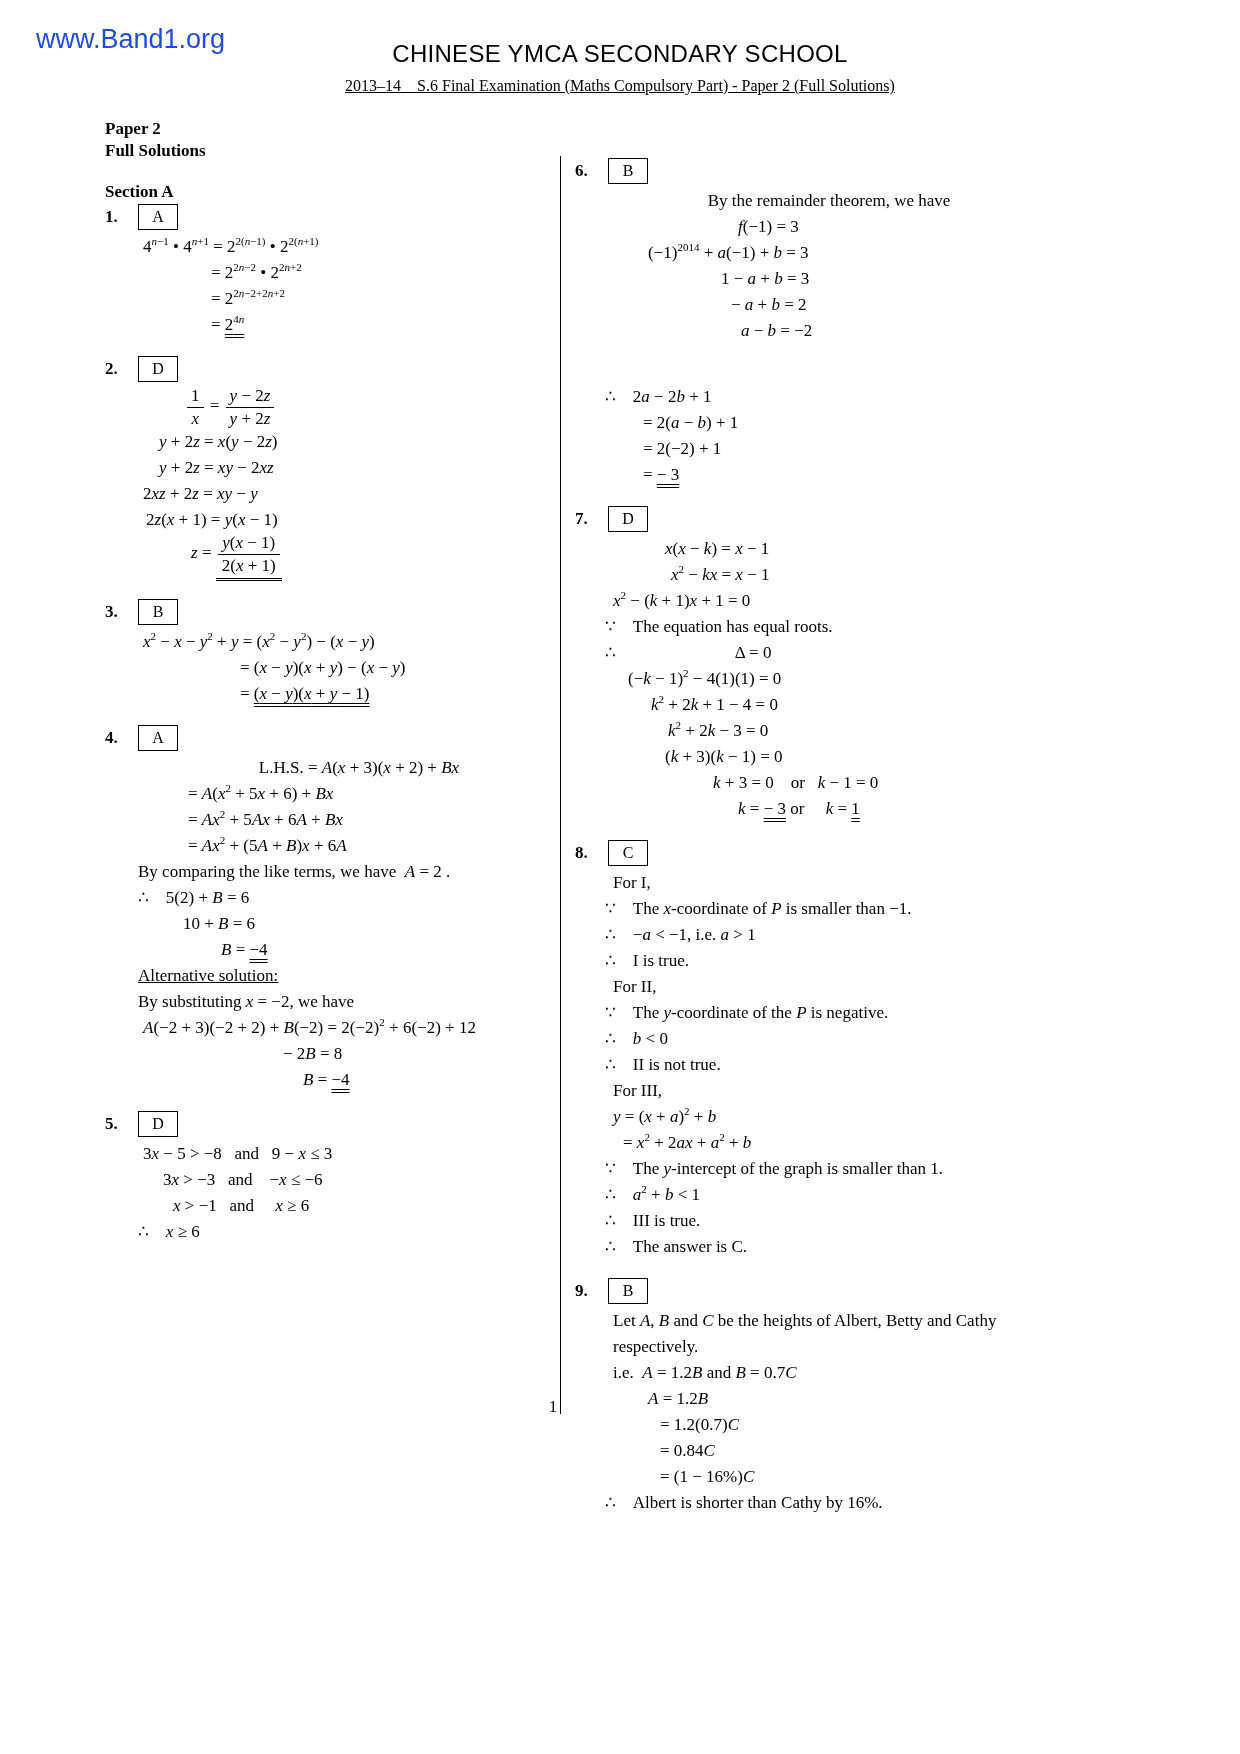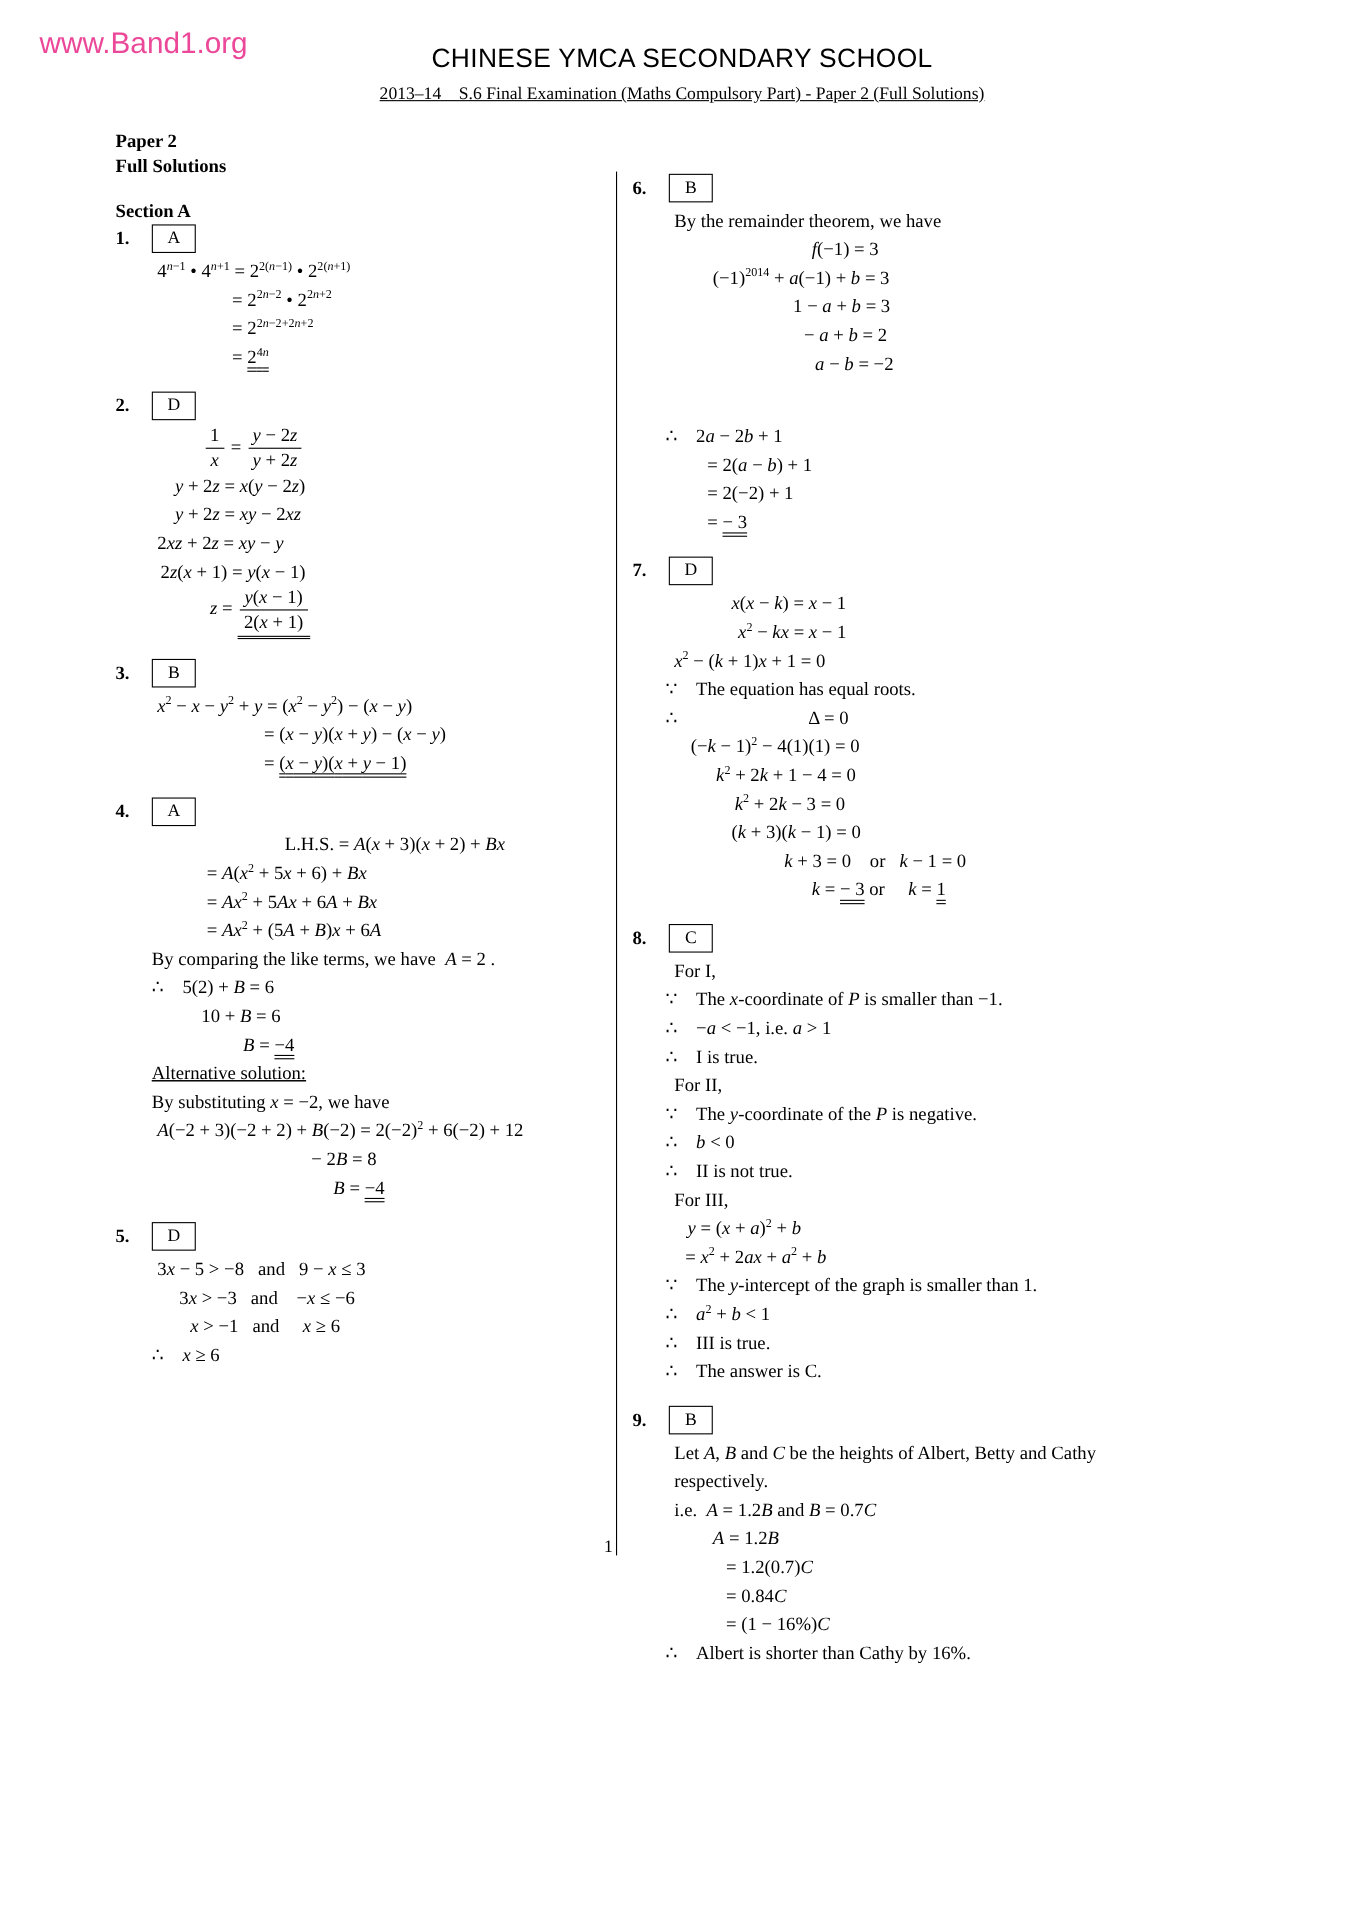--- a/index.html
+++ b/index.html
@@ -1,20 +1,20 @@
 <!DOCTYPE html>
 <html><head>
 <meta charset="utf-8">
 <style>
   html,body{margin:0;padding:0;}
   body{background:#9a9a9a;}
   .page{position:relative;width:1240px;height:1754px;margin:0 auto;background:#ffffff;
         font-family:"Liberation Serif",serif;color:#000;overflow:hidden;}
   .watermark{position:absolute;left:36px;top:24px;font-family:"Liberation Sans",sans-serif;
-        font-size:27px;color:#ec4899;}
+        font-size:27px;color:#1d4ed8;}
   .school{position:absolute;left:0;top:40px;width:100%;text-align:center;
         font-family:"Liberation Sans",sans-serif;font-size:24px;color:#000;letter-spacing:.3px;}
   .subtitle{position:absolute;left:0;top:77px;width:100%;text-align:center;font-size:16px;
         text-decoration:underline;}
   .col{position:absolute;}
   .col-left{left:105px;top:118px;width:470px;}
   .col-right{left:575px;top:158px;width:640px;}
   .divider{position:absolute;left:560px;top:156px;width:1px;height:1258px;background:#000;}
   .paper-title,.paper-sub{font-weight:bold;font-size:17px;line-height:22px;}
   .section-heading{font-weight:bold;font-size:17px;margin-top:20px;margin-bottom:2px;}
@@ -127,21 +127,21 @@
   </div>
 
   <div class="col col-right">
     <div>
         <div class="question">
           <div class="q-head">
             <span class="q-num">6.</span>
             <span class="ans-box">B</span>
           </div>
           <div class="q-body">
-            <div class="line" style="margin-left: 0px;">By the remainder theorem, we have</div>
+            <div class="line" style="margin-left: 0px; text-align: center;">By the remainder theorem, we have</div>
             <div class="line" style="margin-left: 125px;"><i>f</i>(−1) = 3</div>
             <div class="line" style="margin-left: 35px;">(−1)<sup>2014</sup> + <i>a</i>(−1) + <i>b</i> = 3</div>
             <div class="line" style="margin-left: 108px;">1 − <i>a</i> + <i>b</i> = 3</div>
             <div class="line" style="margin-left: 118px;">− <i>a</i> + <i>b</i> = 2</div>
             <div class="line" style="margin-left: 128px;"><i>a</i> − <i>b</i> = −2</div>
             <div class="line" style="margin-left: -8px; margin-top: 40px;">∴&nbsp;&nbsp;&nbsp;&nbsp;2<i>a</i> − 2<i>b</i> + 1</div>
             <div class="line" style="margin-left: 30px;">= 2(<i>a</i> − <i>b</i>) + 1</div>
             <div class="line" style="margin-left: 30px;">= 2(−2) + 1</div>
             <div class="line" style="margin-left: 30px;">= <span class="dul">− 3</span></div>
           </div>
@@ -173,21 +173,21 @@
           <div class="q-body">
             <div class="line" style="margin-left: 0px;">For I,</div>
             <div class="line" style="margin-left: -8px;">∵&nbsp;&nbsp;&nbsp;&nbsp;The <i>x</i>-coordinate of <i>P</i> is smaller than −1.</div>
             <div class="line" style="margin-left: -8px;">∴&nbsp;&nbsp;&nbsp;&nbsp;−<i>a</i> &lt; −1, i.e. <i>a</i> &gt; 1</div>
             <div class="line" style="margin-left: -8px;">∴&nbsp;&nbsp;&nbsp;&nbsp;I is true.</div>
             <div class="line" style="margin-left: 0px;">For II,</div>
             <div class="line" style="margin-left: -8px;">∵&nbsp;&nbsp;&nbsp;&nbsp;The <i>y</i>-coordinate of the <i>P</i> is negative.</div>
             <div class="line" style="margin-left: -8px;">∴&nbsp;&nbsp;&nbsp;&nbsp;<i>b</i> &lt; 0</div>
             <div class="line" style="margin-left: -8px;">∴&nbsp;&nbsp;&nbsp;&nbsp;II is not true.</div>
             <div class="line" style="margin-left: 0px;">For III,</div>
-            <div class="line" style="margin-left: 12px;"><i>y</i> = (<i>x</i> + <i>a</i>)<sup>2</sup> + <i>b</i></div>
+            <div class="line" style="margin-left: 0px;"><i>y</i> = (<i>x</i> + <i>a</i>)<sup>2</sup> + <i>b</i></div>
             <div class="line" style="margin-left: 10px;">= <i>x</i><sup>2</sup> + 2<i>ax</i> + <i>a</i><sup>2</sup> + <i>b</i></div>
             <div class="line" style="margin-left: -8px;">∵&nbsp;&nbsp;&nbsp;&nbsp;The <i>y</i>-intercept of the graph is smaller than 1.</div>
             <div class="line" style="margin-left: -8px;">∴&nbsp;&nbsp;&nbsp;&nbsp;<i>a</i><sup>2</sup> + <i>b</i> &lt; 1</div>
             <div class="line" style="margin-left: -8px;">∴&nbsp;&nbsp;&nbsp;&nbsp;III is true.</div>
             <div class="line" style="margin-left: -8px;">∴&nbsp;&nbsp;&nbsp;&nbsp;The answer is C.</div>
           </div>
         </div>
         <div class="question">
           <div class="q-head">
             <span class="q-num">9.</span>

